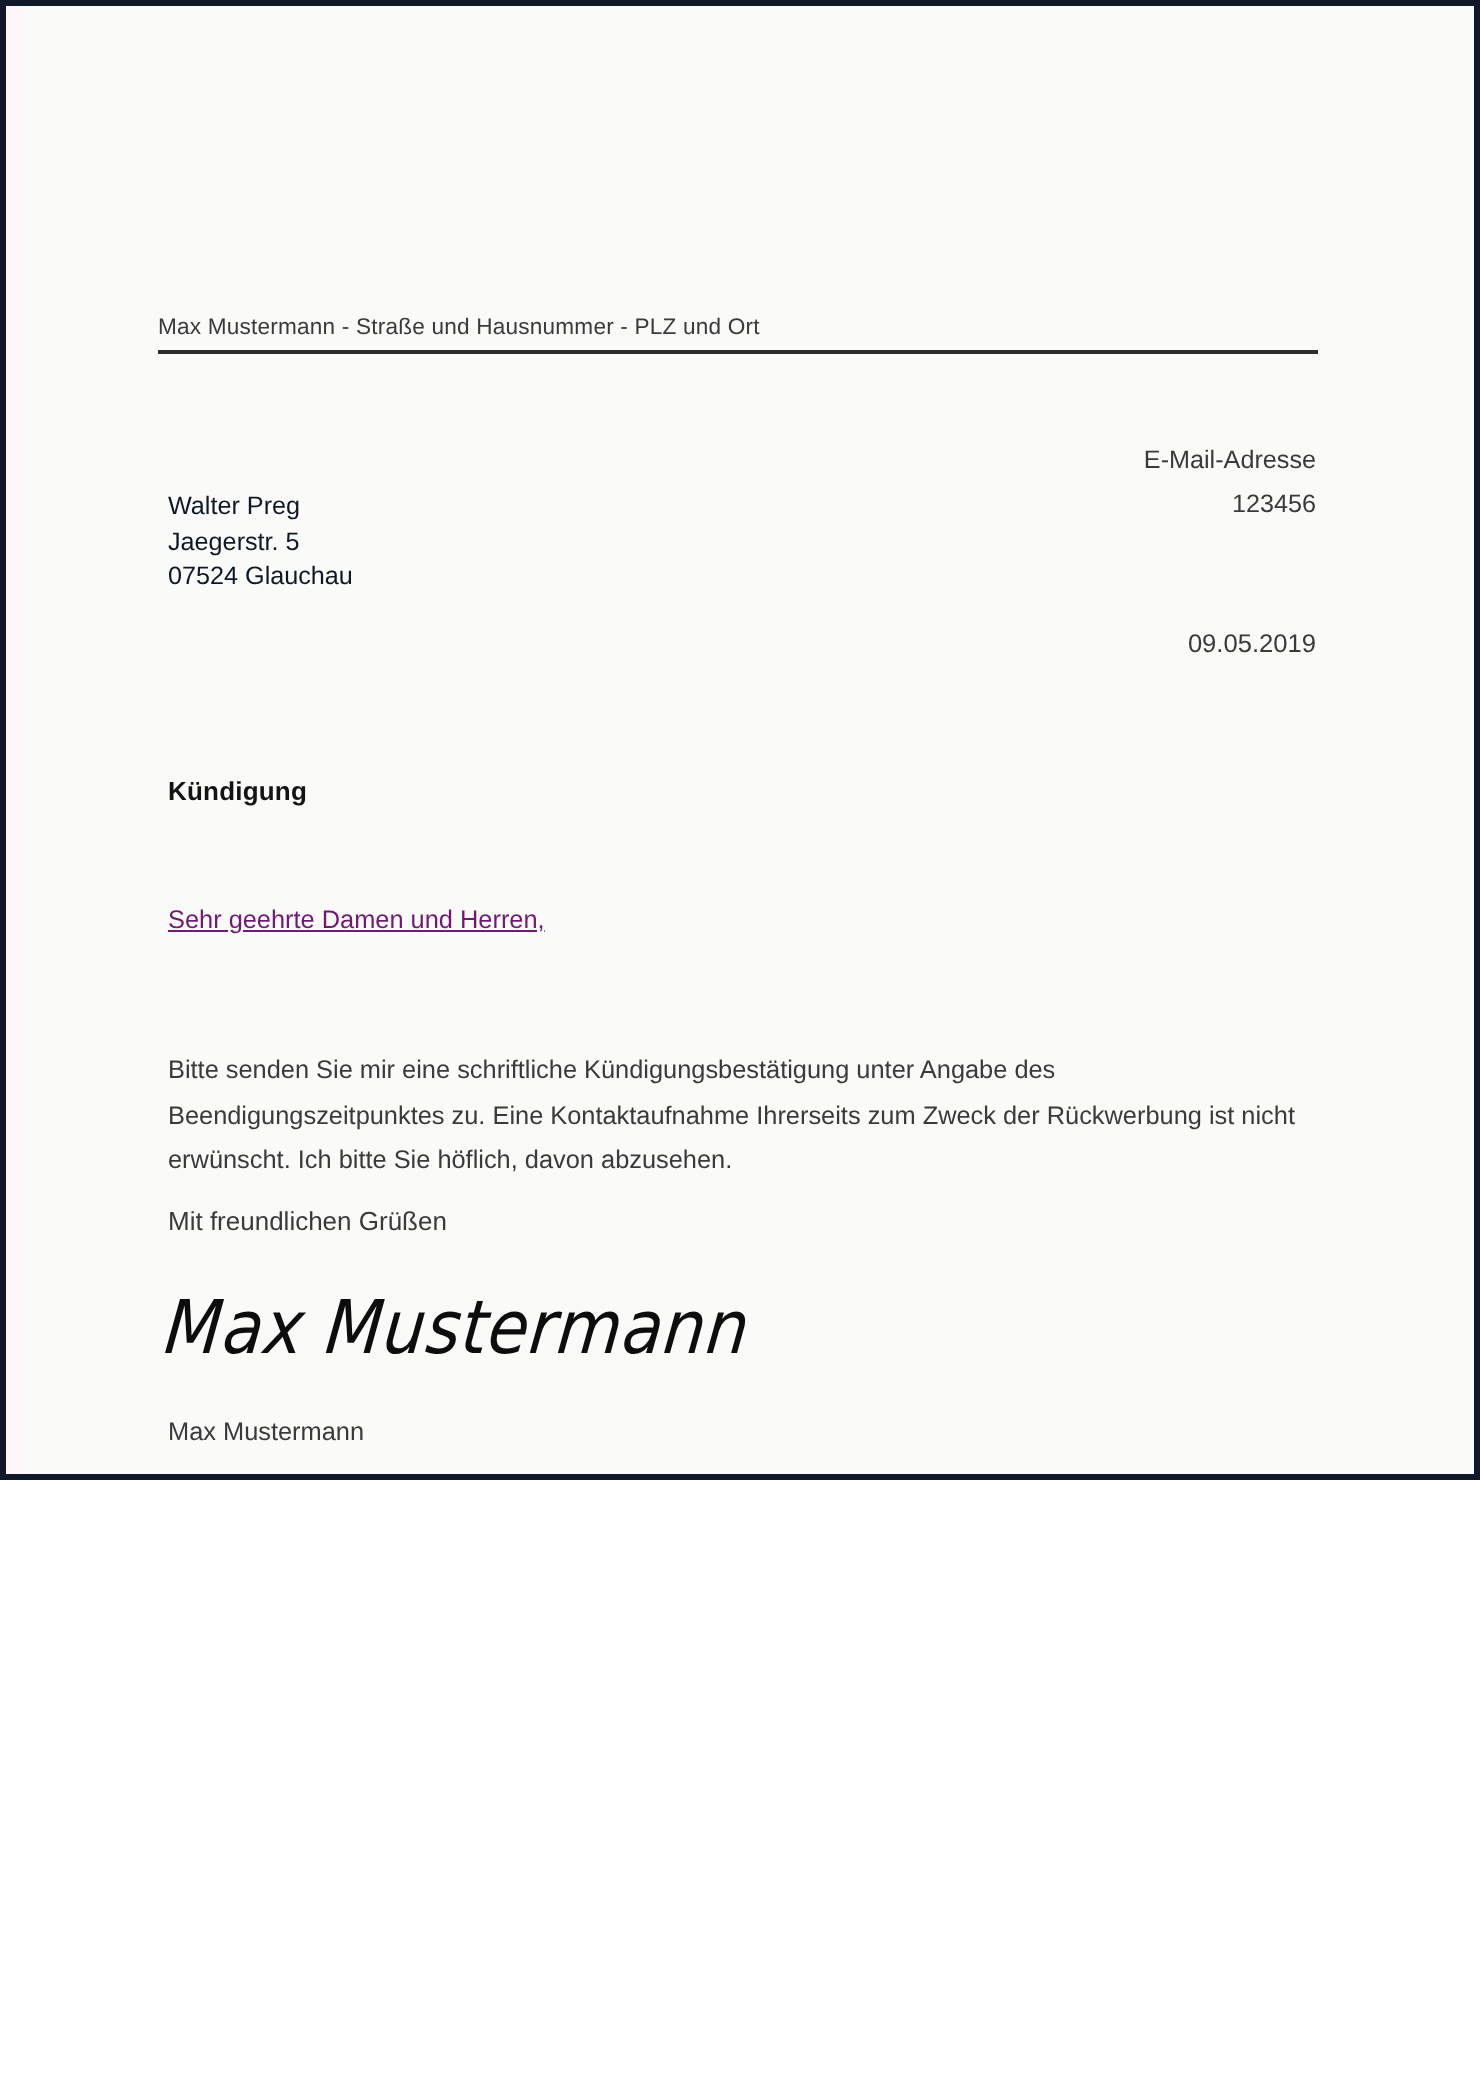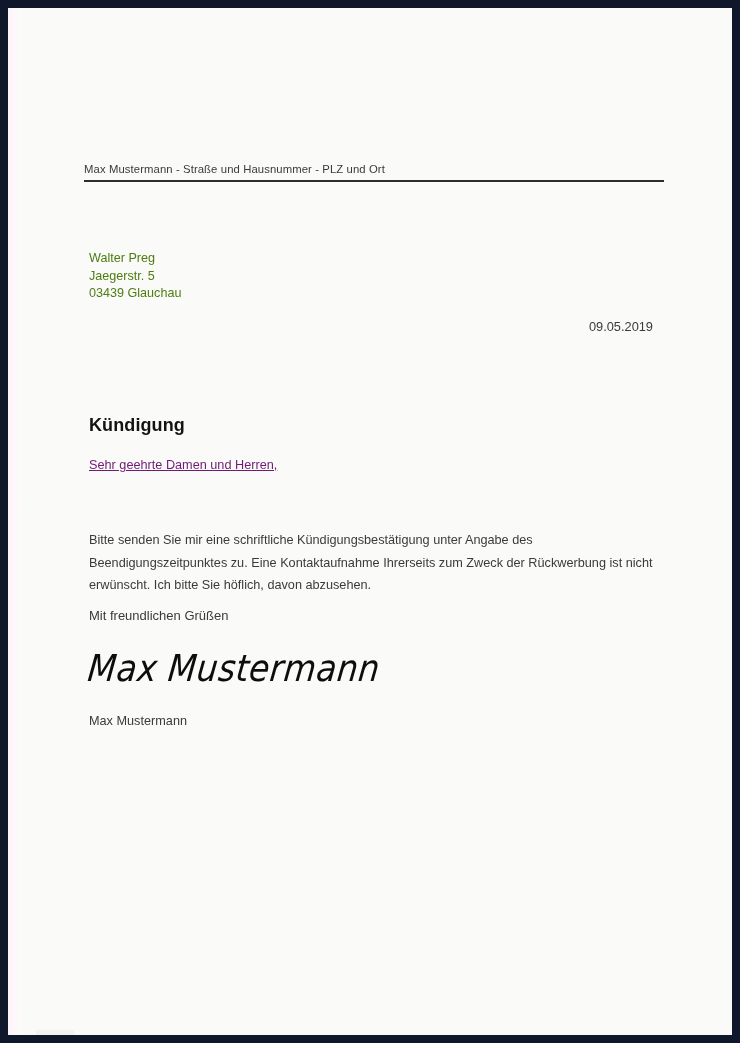--- a/index.html
+++ b/index.html
@@ -4,23 +4,23 @@
 <style>
   html, body {
     margin: 0;
     padding: 0;
     background: #ffffff;
   }
 
   .page {
     position: relative;
     width: 740px;
-    height: 1043px;
+    height: 740px;
     box-sizing: border-box;
-    border: 8px solid #0f172a;
+    border: 3px solid #0f172a;
     background: #fcfdfb;
     overflow: hidden;
     font-family: "Liberation Sans", sans-serif;
   }
 
   
   .inner-tint {
     position: absolute;
     left: 0;
     top: 0;
@@ -81,31 +81,31 @@
     font-size: 12.8px;
     color: #3a3a3a;
   }
 
   
   .recipient {
     position: absolute;
     left: 81px;
     top: 242px;
     font-size: 12.6px;
-    color: #4d7c0f;
+    color: #0f172a;
     line-height: 17.5px;
   }
   .recipient .ln { display: block; white-space: nowrap; }
 
   
   .subject {
     position: absolute;
     left: 81px;
-    top: 407px;
-    font-size: 18px;
+    top: 385px;
+    font-size: 13px;
     font-weight: bold;
     color: #131313;
     letter-spacing: 0.1px;
   }
 
   
   .salutation {
     position: absolute;
     left: 81px;
     top: 450px;
@@ -177,27 +177,31 @@
 </head>
 <body>
 
 <div class="page">
   <div class="sheet"></div>
   <div class="inner-tint"></div>
 
   <div class="sender-line">Max Mustermann - Straße und Hausnummer - PLZ und Ort</div>
   <div class="sender-rule"></div>
 
+  <div class="right-col">
+    <span class="ln">E-Mail-Adresse</span>
+    <span class="ln">123456</span>
+  </div>
 
   <div class="doc-date">09.05.2019</div>
 
   <div class="recipient">
     <span class="ln">Walter Preg</span>
     <span class="ln">Jaegerstr. 5</span>
-    <span class="ln">03439 Glauchau</span>
+    <span class="ln">07524 Glauchau</span>
   </div>
 
   <div class="subject">Kündigung</div>
 
   <div class="salutation">Sehr geehrte Damen und Herren,</div>
 
 
   <div class="para-2">Bitte senden Sie mir eine schriftliche Kündigungsbestätigung unter Angabe des Beendigungszeitpunktes zu. Eine Kontaktaufnahme Ihrerseits zum Zweck der Rückwerbung ist nicht erwünscht. Ich bitte Sie höflich, davon abzusehen.</div>
 
   <div class="closing">Mit freundlichen Grüßen</div>

